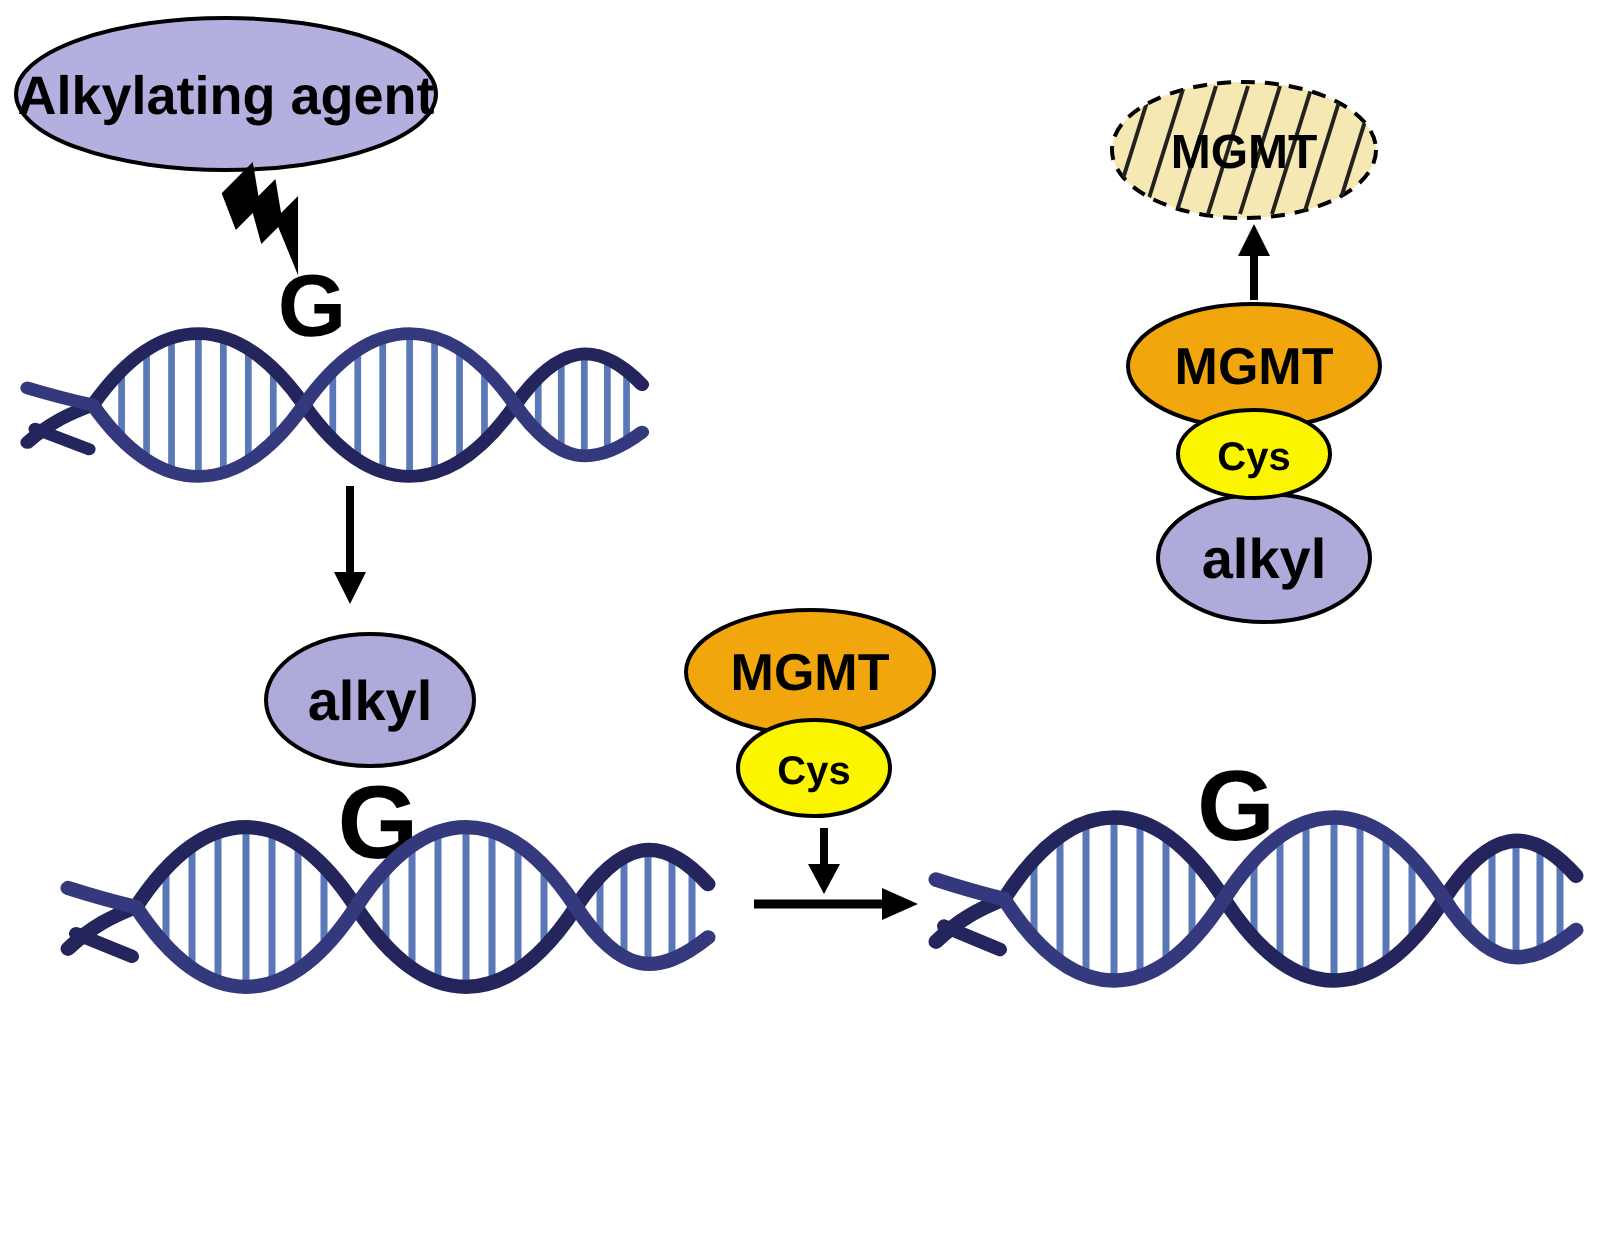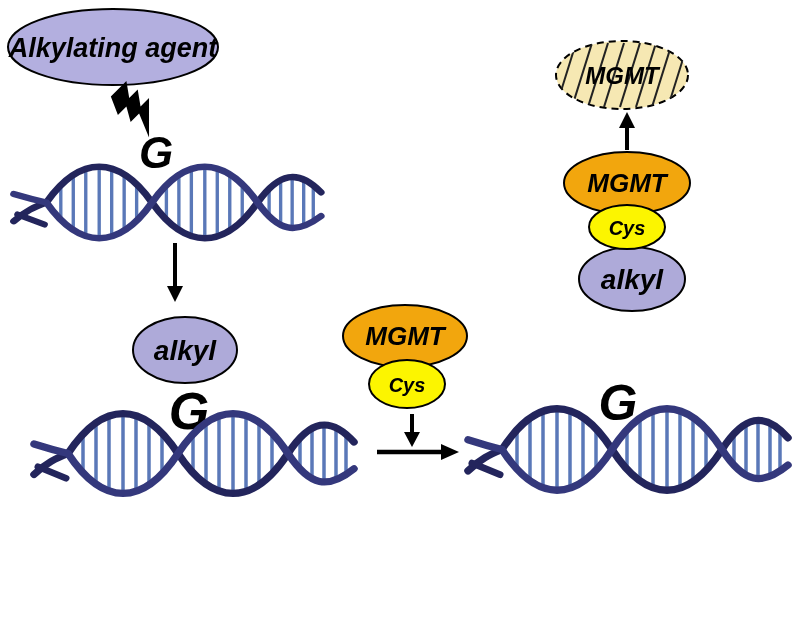--- a/index.html
+++ b/index.html
@@ -7,21 +7,20 @@
     padding: 0;
     background: #ffffff;
   }
   .stage {
     position: relative;
     width: 800px;
     height: 620px;
     background: #ffffff;
     overflow: hidden;
     font-family: "Liberation Sans", sans-serif;
-    font-style: italic;
   }
   svg text {
     font-family: "Liberation Sans", sans-serif;
     font-weight: bold;
     fill: #000000;
   }
   .node-label-lg { font-size: 27px; }
   .g-label-1 { font-size: 44px; }
   .g-label-2 { font-size: 52px; }
   .g-label-3 { font-size: 50px; }

